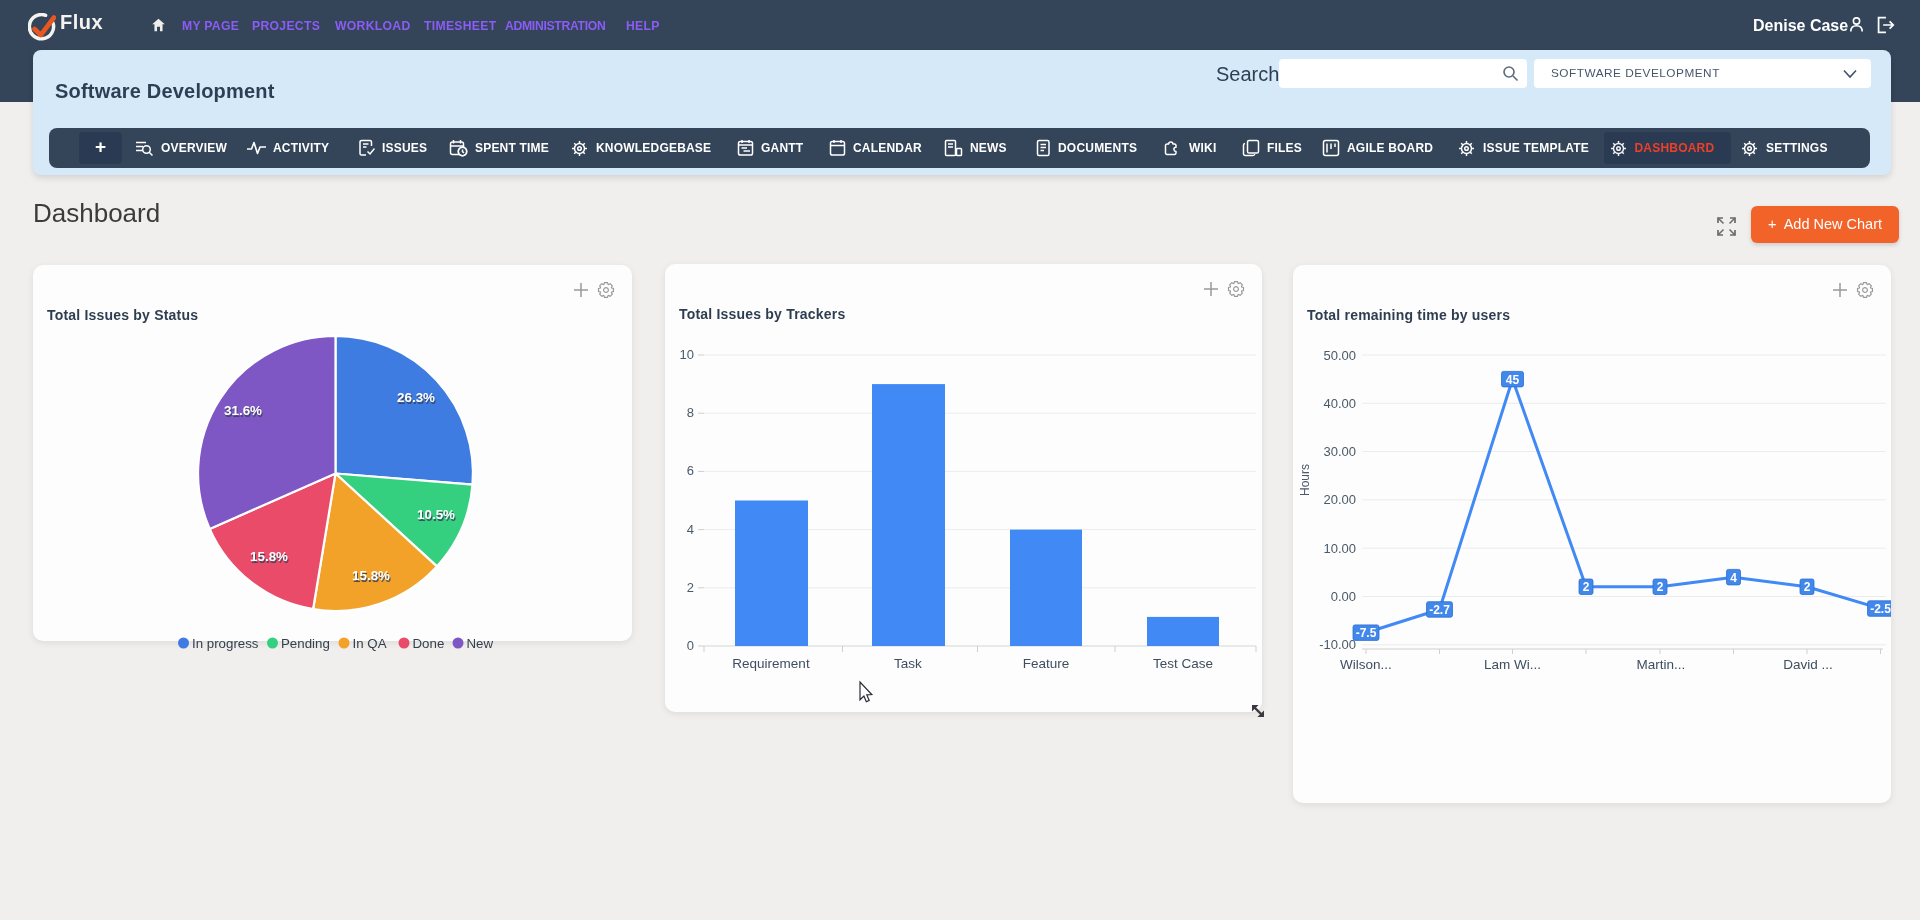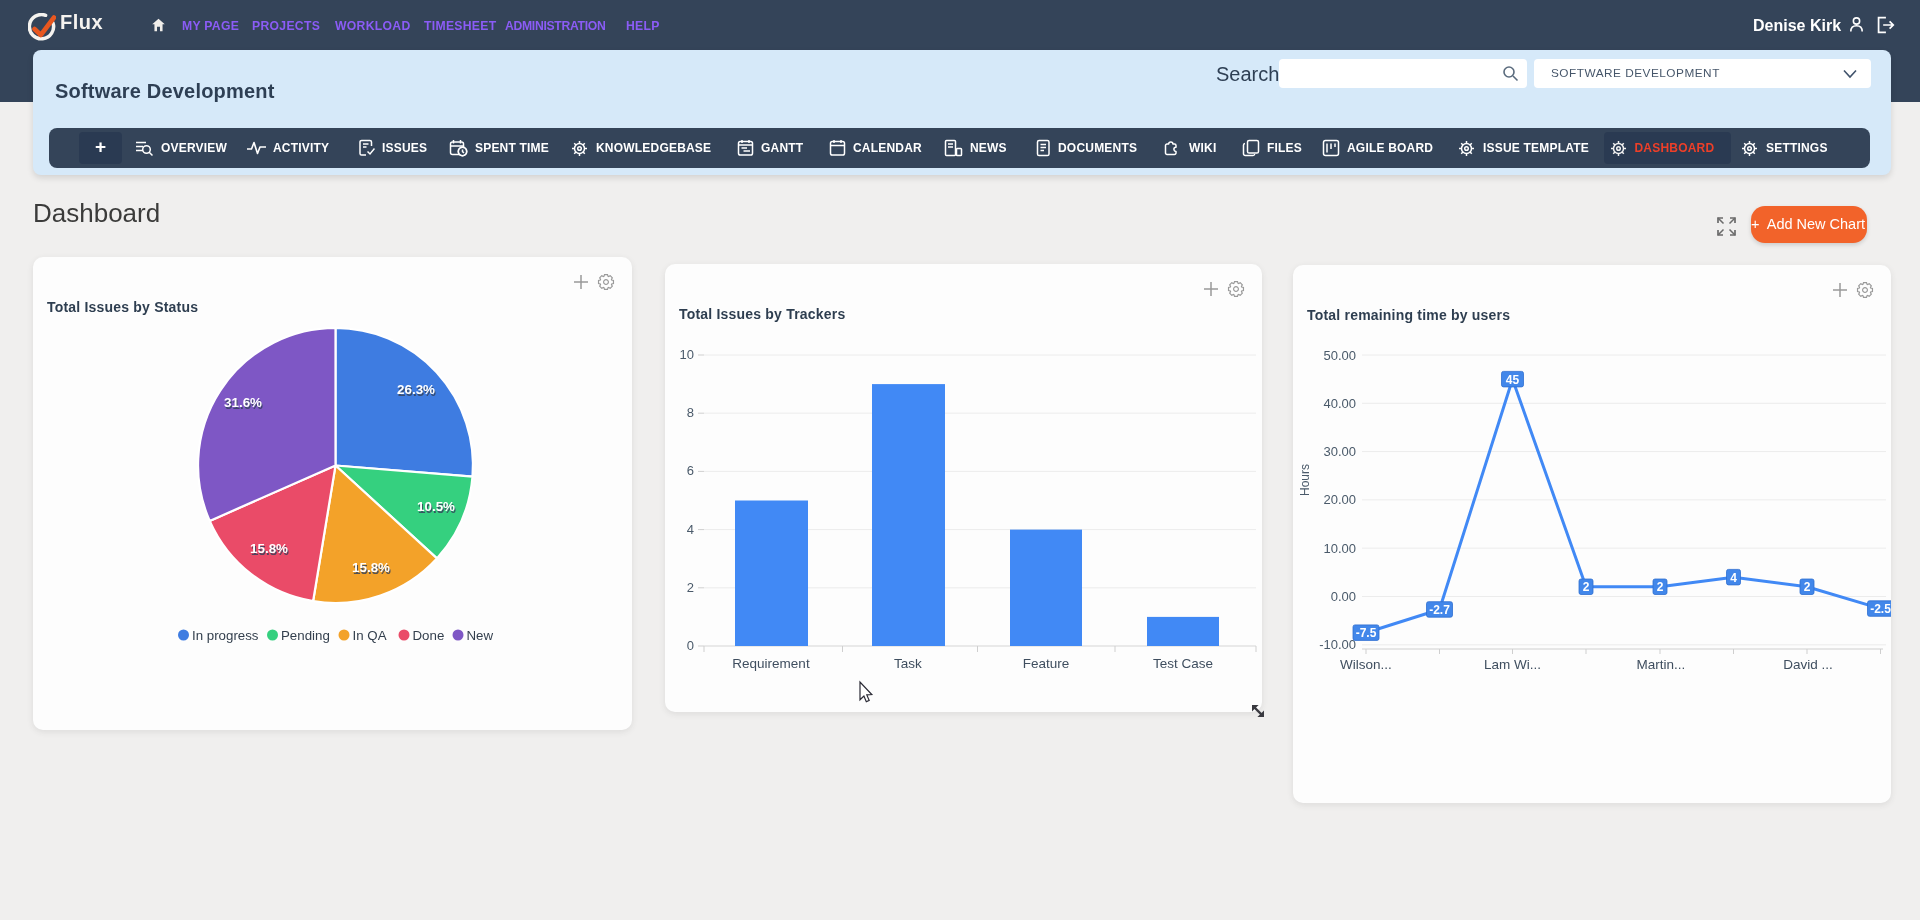--- a/index.html
+++ b/index.html
@@ -11,23 +11,23 @@
 .navlink { position:absolute; top:0; height:52px; line-height:52px; color:#8b5cf6; font-size:12.2px; font-weight:700; letter-spacing:0.3px; }
 .uname { position:absolute; top:0; height:52px; line-height:52px; color:#fff; font-size:16px; font-weight:700; }
 .projtitle { position:absolute; left:22px; top:30px; font-size:20px; font-weight:700; color:#2e3f54; letter-spacing:0.2px; }
 .searchlbl { position:absolute; left:1183px; top:13px; font-size:20px; color:#2e3f54; }
 .searchbox { position:absolute; left:1246px; top:9px; width:248px; height:29px; background:#fff; border-radius:4px; }
 .dropdown { position:absolute; left:1501px; top:9px; width:337px; height:29px; background:#fff; border-radius:4px; color:#46566a; font-size:11.8px; letter-spacing:0.5px; line-height:29px; padding-left:17px; }
 .tabbar { position:absolute; left:16px; top:78px; width:1821px; height:40px; background:#344459; border-radius:8px; }
 .tab { position:absolute; top:0; height:40px; display:flex; align-items:center; color:#fff; font-size:12px; font-weight:700; letter-spacing:0.2px; }
 .tab svg { margin-right:7px; }
 .dashtitle { position:absolute; left:33px; top:198px; font-size:26px; color:#3b3b3a; }
-.addbtn { position:absolute; left:1751px; top:206px; width:116px; height:37px; background:#f2632a; border-radius:14px; color:#fff; font-size:14.5px; line-height:37px; box-shadow:0 2px 4px rgba(0,0,0,0.15); }
+.addbtn { position:absolute; left:1751px; top:206px; width:148px; height:37px; background:#f2632a; border-radius:6px; color:#fff; font-size:14.5px; text-align:center; line-height:37px; box-shadow:0 2px 4px rgba(0,0,0,0.15); }
 .card { position:absolute; background:#fdfdfd; border-radius:10px; box-shadow:0 2px 6px rgba(60,60,60,0.10); }
-.card1 { left:33px; top:257px; width:599px; height:473px; }
+.card1 { left:33px; top:265px; width:599px; height:376px; }
 .card2 { left:665px; top:264px; width:597px; height:448px; }
 .card3 { left:1293px; top:265px; width:598px; height:538px; }
 .ctitle { position:absolute; left:14px; top:42px; font-size:14px; font-weight:700; color:#2e3e50; letter-spacing:0.2px; }
 .cicons { position:absolute; right:16px; top:17px; color:#999; }
 </style>
 </head>
 <body>
 <div class="topnav"></div>
 <div class="navrow">
   <svg style="position:absolute;left:28px;top:13px" width="28" height="28" viewBox="0 0 28 28">
@@ -37,21 +37,21 @@
   <div class="logo">Flux</div>
   <svg style="position:absolute;left:151px;top:18px" width="15" height="14" viewBox="0 0 19 19">
       <path d="M9.5 1 L18 8.5 L15 8.5 L15 18 L11.5 18 L11.5 12 L7.5 12 L7.5 18 L4 18 L4 8.5 L1 8.5 Z" fill="#f0eeea"></path>
     </svg>
   <div class="navlink" style="left:182px">MY PAGE</div>
   <div class="navlink" style="left:252px">PROJECTS</div>
   <div class="navlink" style="left:335px">WORKLOAD</div>
   <div class="navlink" style="left:424px">TIMESHEET</div>
   <div class="navlink" style="left:505px;letter-spacing:-0.3px">ADMINISTRATION</div>
   <div class="navlink" style="left:626px">HELP</div>
-  <div class="uname" style="left:1753px">Denise Kirk</div>
+  <div class="uname" style="left:1753px">Denise Case</div>
   <svg style="position:absolute;left:1846px;top:14px" width="21" height="21" viewBox="0 0 24 24" fill="none" stroke="#fff" stroke-width="1.8">
       <circle cx="12" cy="8" r="3.6"></circle>
       <path d="M5.5 20 C5.5 15.5 8 13.5 12 13.5 C16 13.5 18.5 15.5 18.5 20"></path>
     </svg>
   <svg style="position:absolute;left:1874px;top:14px" width="22" height="22" viewBox="0 0 24 24" fill="none" stroke="#fff" stroke-width="1.9">
       <path d="M13 4 L5 4 L5 20 L13 20"></path>
       <path d="M10 12 L21 12 M17 8 L21 12 L17 16"></path>
     </svg>
 </div>
 <div class="panel">

